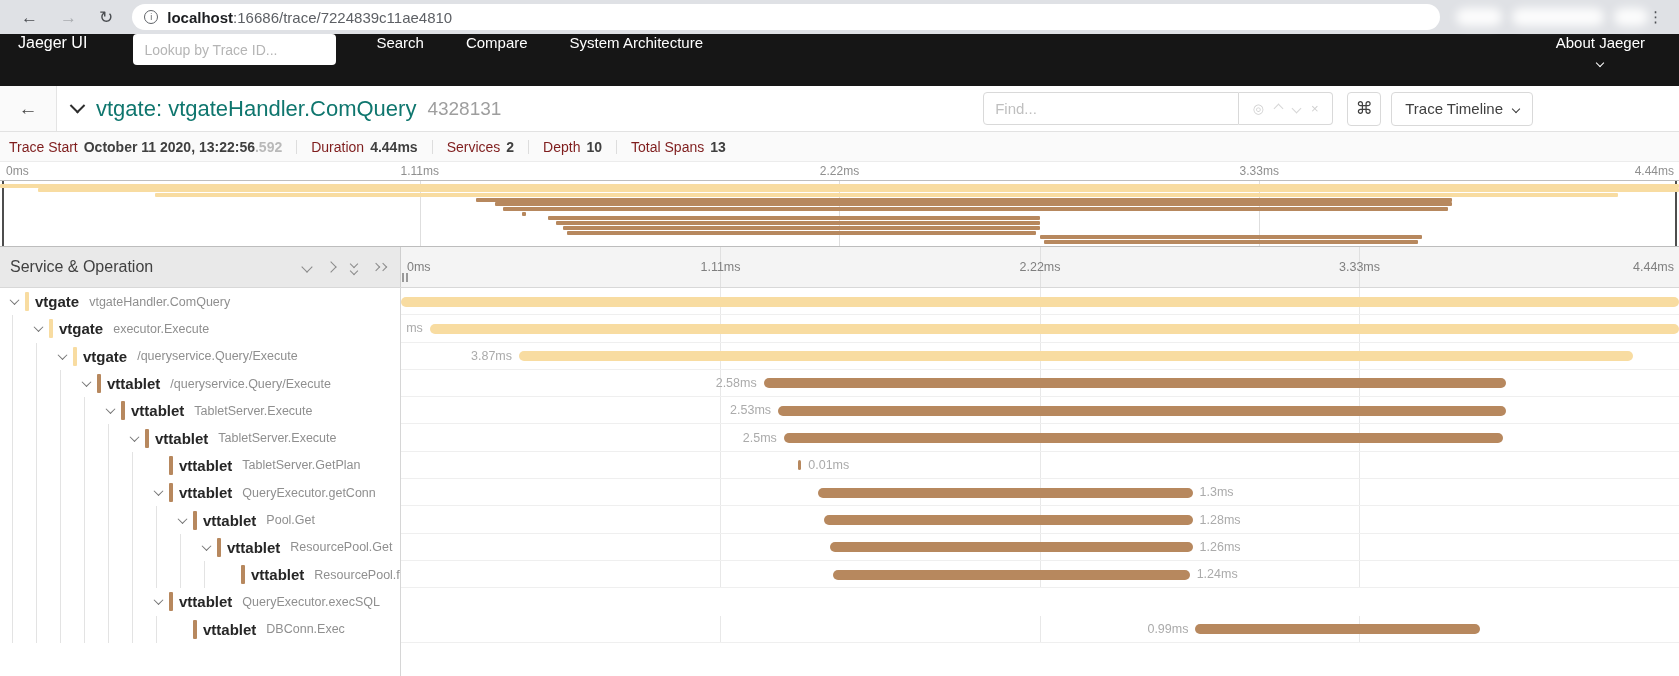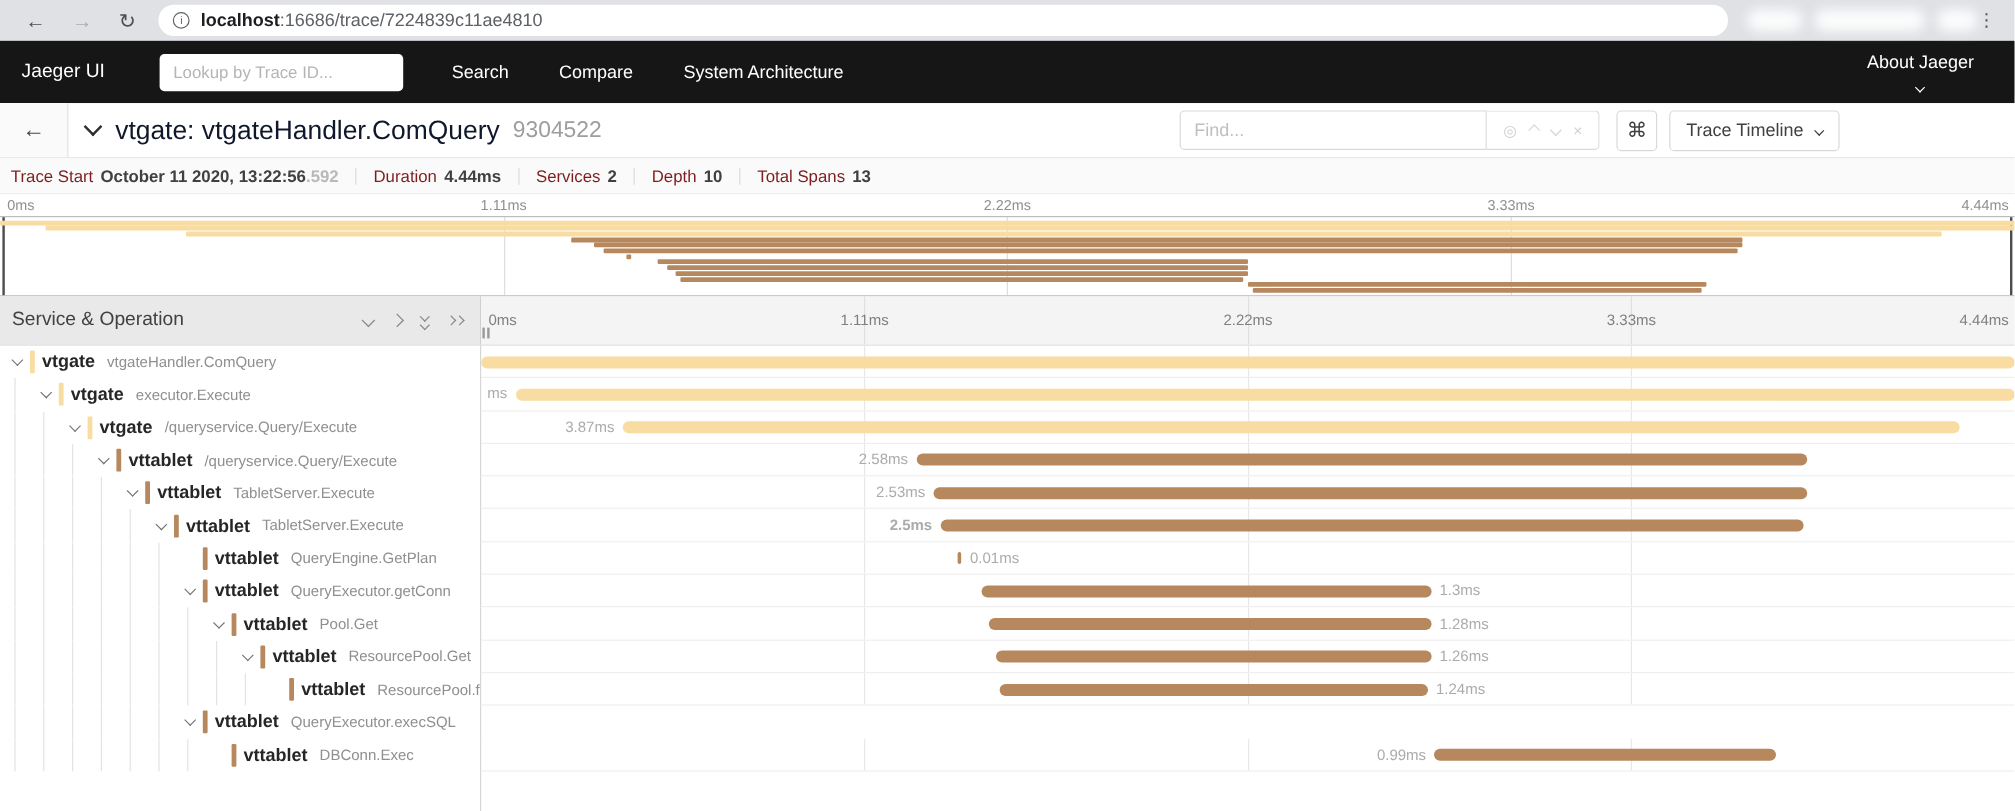--- a/index.html
+++ b/index.html
@@ -15,21 +15,21 @@
   .info-badge { width:14px; height:14px; border:1.4px solid #5f6368; border-radius:50%;
                 color:#5f6368; font-size:9px; display:flex; align-items:center; justify-content:center; margin-right:9px; }
   .url-text { font-size:15px; color:#5d6065; white-space:nowrap; }
   .url-text b { color:#1c1e21; font-weight:700; }
   .blobs { display:flex; align-items:center; gap:10px; margin-left:16px; }
   .blob { height:18px; background:rgba(255,255,255,.9); border-radius:10px; filter:blur(5px); }
   .chrome-spacer { flex:1; }
   .kebab { font-size:15px; color:#4a4d51; margin-right:6px; letter-spacing:0; }
 
   
-  .navbar { height:52px; background:#161616; display:flex; align-items:center; color:#fff; }
+  .navbar { height:52px; background:#161616; display:flex; color:#fff; }
   .brand { font-size:16px; margin-left:18px; white-space:nowrap; }
   .lookup { margin-left:46px; width:203px; height:31px; border:none; border-radius:4px;
             background:#fff; padding:0 11px; font-size:14px; font-family:inherit; color:#333; }
   .lookup::placeholder { color:#b5b5b5; }
   .nav-links { display:flex; margin-left:40px; }
   .nav-link { color:#fff; font-size:15px; margin-right:42px; white-space:nowrap; cursor:pointer; }
   .nav-spacer { flex:1; }
   .about { display:flex; align-items:center; gap:9px; margin-right:34px; font-size:15px; cursor:pointer;flex-direction:column; }
 
   
@@ -39,21 +39,21 @@
   .chev.white { border-color:#fff; width:7px; height:7px; }
   .chev.dark  { border-color:#3a3a3a; }
   .chev.small { width:6px; height:6px; }
 
   
   .theader { height:46px; border-bottom:1px solid #e2e2e2; display:flex; align-items:center; background:#fff; }
   .backbox { width:57px; height:100%; background:#fafafa; border-right:1px solid #e4e4e4;
              display:flex; align-items:center; justify-content:center; font-size:19px; color:#454545; cursor:pointer; }
   .title-chev { margin-left:15px; width:11px; height:11px; border-right:2.2px solid #2e2e2e; border-bottom:2.2px solid #2e2e2e;
                 transform:rotate(45deg) translate(-2px,-2px); cursor:pointer; }
-  .ttl { margin-left:13px; font-size:22px; color:#0f172a; white-space:nowrap; }
+  .ttl { margin-left:13px; font-size:22px; color:#0f766e; white-space:nowrap; }
   .tid { margin-left:11px; font-size:19px; color:#9e9e9e; }
   .th-spacer { flex:1; }
   .findwrap { display:flex; align-items:center; height:33px; }
   .find-input { width:256px; height:33px; border:1px solid #d9d9d9; border-radius:4px 0 0 4px;
                 padding:0 11px; font-size:15px; font-family:inherit; color:#555; }
   .find-input::placeholder { color:#bfbfbf; }
   .find-icons { height:33px; width:94px; border:1px solid #d9d9d9; border-left:none; border-radius:0 4px 4px 0;
                 display:flex; align-items:center; justify-content:space-around; padding:0 8px; background:#fff; }
   .find-ic { color:#d0d0d0; font-size:13px; line-height:1; }
   .chev.ghost { border-color:#d6d6d6; width:7px; height:7px; }
@@ -151,21 +151,21 @@
       <span class="chev down white small"></span>
     </div>
   </div>
 
   <div class="theader">
     <div class="backbox">
         <span>←</span>
       </div>
     <span class="title-chev"></span>
     <span class="ttl">vtgate: vtgateHandler.ComQuery</span>
-    <span class="tid">9304522</span>
+    <span class="tid">4328131</span>
     <div class="th-spacer"></div>
     <div class="findwrap">
       <input class="find-input" placeholder="Find..." style="">
       <div class="find-icons">
         <span class="find-ic">◎</span>
         <span class="chev up ghost"></span>
         <span class="chev down ghost"></span>
         <span class="find-ic">×</span>
       </div>
     </div>
@@ -345,36 +345,36 @@
             <div class="tree-chev-box">
               <div class="tchev"></div>
             </div>
             <div class="svc-bar" style="background: rgb(183, 136, 94);"></div>
             <div class="svc">vttablet</div>
             <div class="op">TabletServer.Execute</div>
           </div>
         </div>
         <div class="cell-right">
           <div class="tl-bar" style="left: 29.955%; width: 56.3063%; background: rgb(183, 136, 94);"></div>
-          <div class="tl-label" style="right: calc(70.045% + 7px); font-weight: bold;">2.5ms</div>
+          <div class="tl-label" style="right: calc(70.045% + 7px);">2.5ms</div>
         </div>
       </div>
       <div class="row">
         <div class="cell-left">
           <div class="guide" style="left: 12px;"></div>
           <div class="guide" style="left: 36px;"></div>
           <div class="guide" style="left: 60px;"></div>
           <div class="guide" style="left: 84px;"></div>
           <div class="guide" style="left: 108px;"></div>
           <div class="guide" style="left: 132px;"></div>
           <div class="tree" style="margin-left: 153px;">
             <div class="tree-chev-box"></div>
             <div class="svc-bar" style="background: rgb(183, 136, 94);"></div>
             <div class="svc">vttablet</div>
-            <div class="op">QueryEngine.GetPlan</div>
+            <div class="op">TabletServer.GetPlan</div>
           </div>
         </div>
         <div class="cell-right">
           <div class="tl-bar" style="left: 31.0811%; width: 0.24%; background: rgb(183, 136, 94);"></div>
           <div class="tl-label" style="left: calc(31.3211% + 7px);">0.01ms</div>
         </div>
       </div>
       <div class="row">
         <div class="cell-left">
           <div class="guide" style="left: 12px;"></div>

